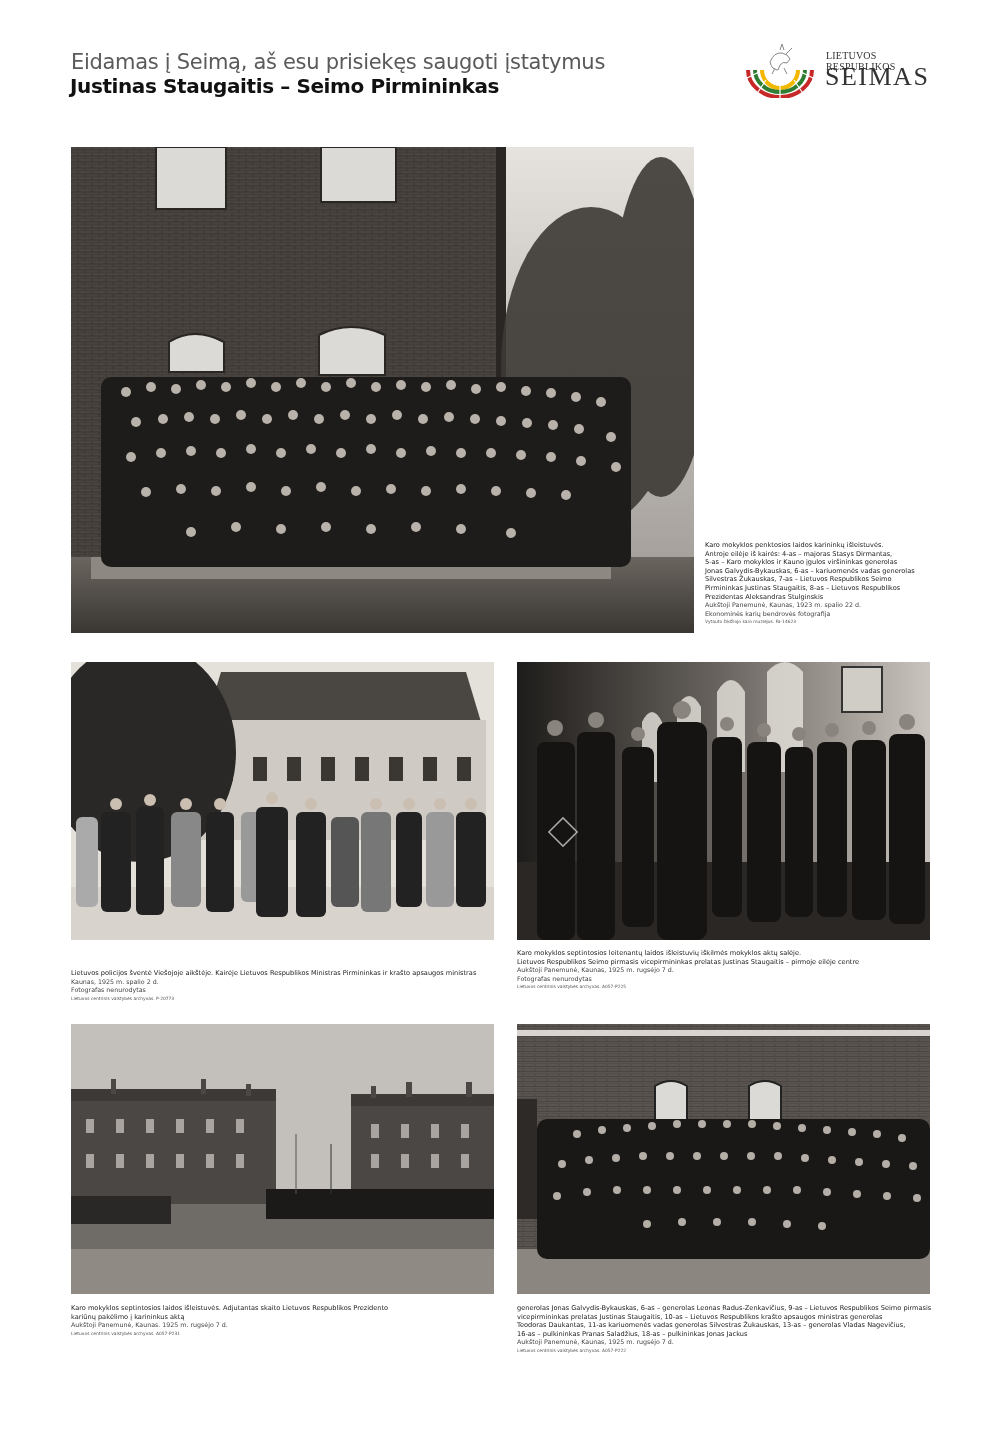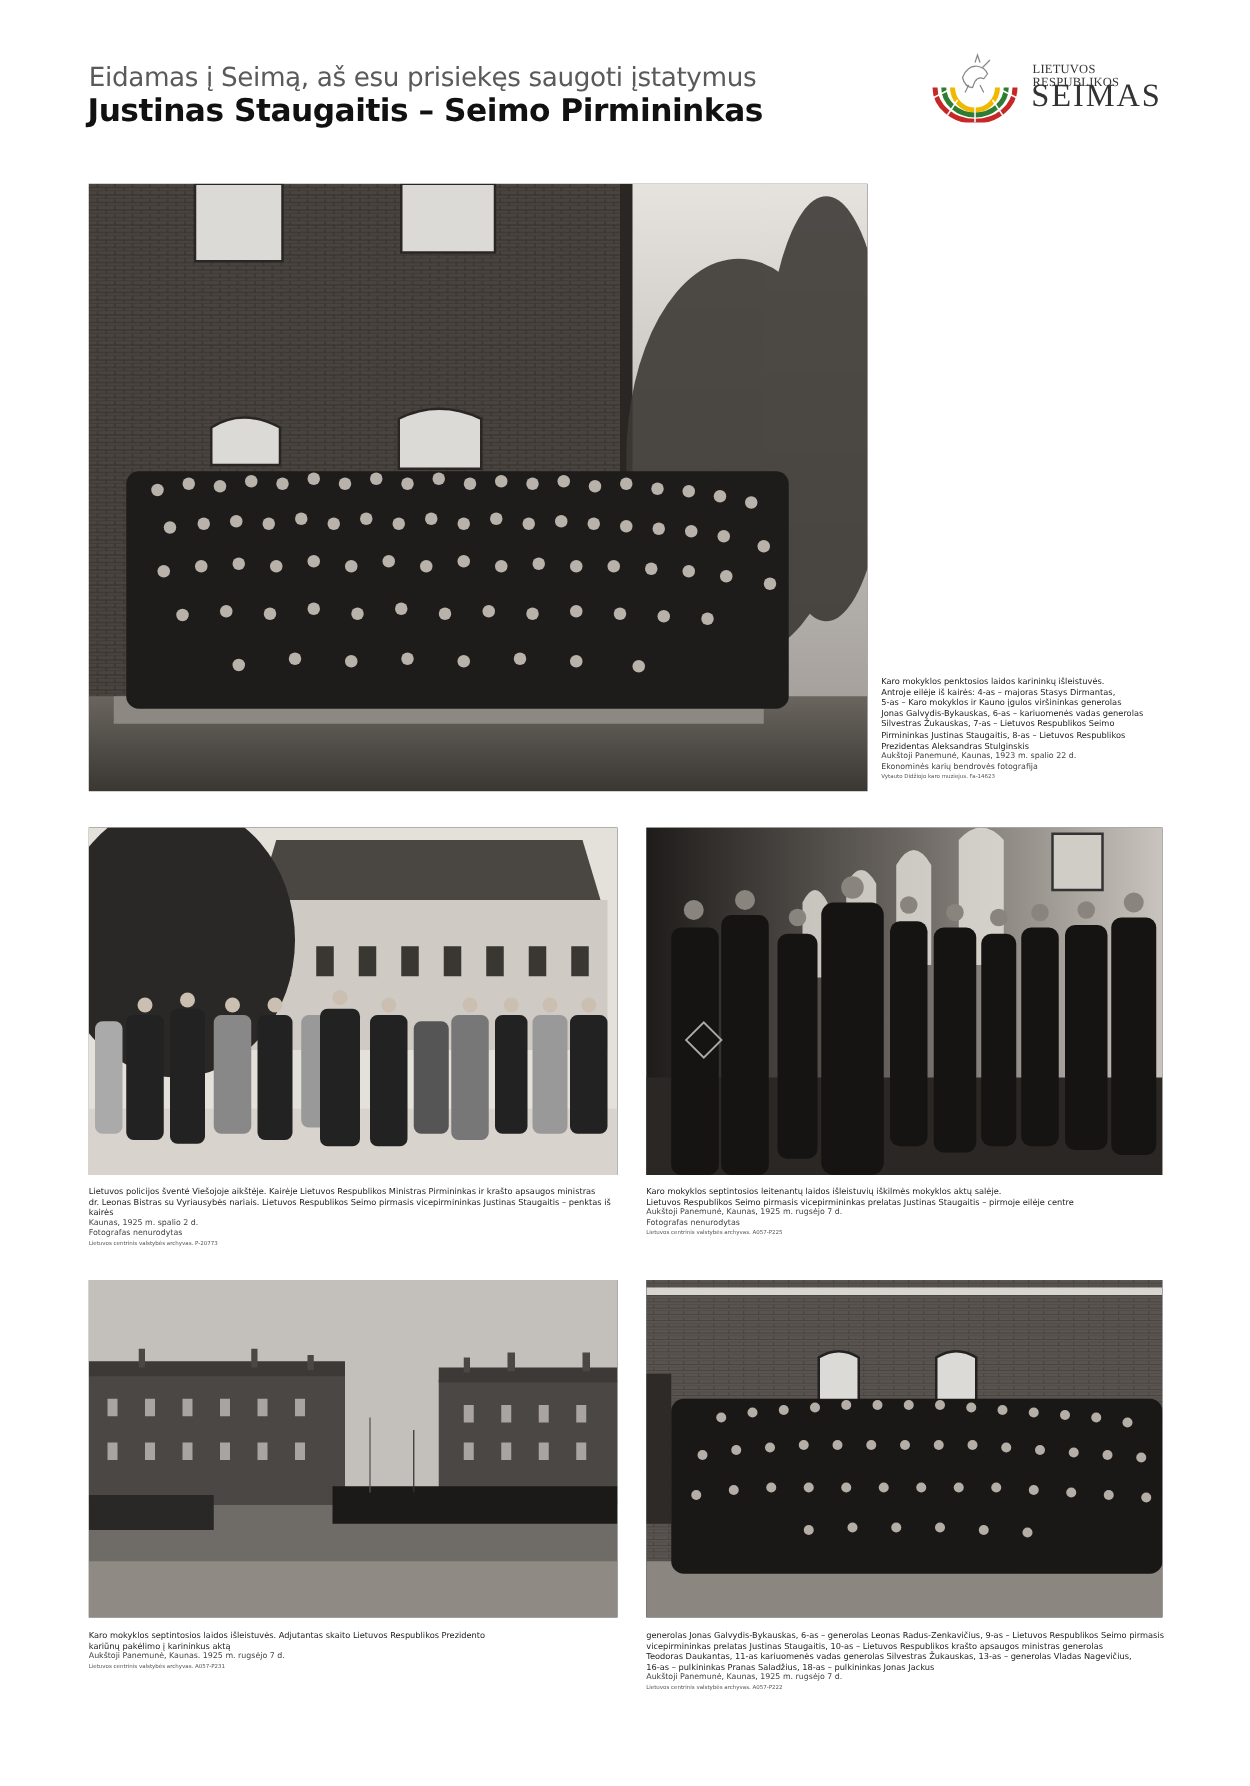--- a/index.html
+++ b/index.html
@@ -1,18 +1,18 @@
 <!DOCTYPE html>
 <html><head>
 <meta charset="utf-8">
 <style>
   html,body{margin:0;padding:0;background:#ffffff;}
   body{width:1000px;height:1429px;position:relative;overflow:hidden;font-family:"DejaVu Sans","Liberation Sans",sans-serif;color:#1a1a1a;}
   .subtitle{position:absolute;left:71px;top:50px;font-size:21px;color:#5a5a5a;letter-spacing:-0.3px;font-weight:normal;}
-  .title{position:absolute;left:70px;top:74px;font-size:25px;font-weight:bold;color:#111;letter-spacing:-0.4px;}
+  .title{position:absolute;left:70px;top:74px;font-size:20px;font-weight:bold;color:#111;letter-spacing:-0.4px;}
   .logo{position:absolute;left:742px;top:40px;width:200px;height:60px;}
   .logo .lt{position:absolute;left:84px;top:10px;font-family:"Liberation Serif","DejaVu Serif",serif;font-size:10px;letter-spacing:0.2px;color:#333;}
   .logo .sm{position:absolute;left:83px;top:22px;font-family:"Liberation Serif","DejaVu Serif",serif;font-size:26px;letter-spacing:1.5px;color:#333;text-align:center;}
   .photo{position:absolute;overflow:hidden;background:#555;}
   .photo svg{display:block;width:100%;height:100%;}
   .cap{position:absolute;font-size:6.6px;line-height:8.6px;color:#222;}
   .cap .d{display:block;}
   .cap .m{display:block;color:#444;font-size:6.3px;}
   .cap .s{display:block;color:#555;font-size:4.4px;line-height:8px;}
 </style>
@@ -219,23 +219,22 @@
         <circle cx="149" cy="142" r="6"></circle>
         <circle cx="201" cy="136" r="6"></circle>
         <circle cx="240" cy="142" r="6"></circle>
         <circle cx="305" cy="142" r="6"></circle>
         <circle cx="338" cy="142" r="6"></circle>
         <circle cx="369" cy="142" r="6"></circle>
         <circle cx="400" cy="142" r="6"></circle>
     </g>
   </svg>
 </div>
-<div class="cap" style="left:71px;top:949px;width:430px;">
+<div class="cap" style="left:71px;top:969px;width:430px;">
   <span class="d">Lietuvos policijos šventė Viešojoje aikštėje. Kairėje Lietuvos Respublikos Ministras Pirmininkas ir krašto apsaugos ministras</span>
-  <span class="d">dr. Leonas Bistras su Vyriausybės nariais. Lietuvos Respublikos Seimo pirmasis vicepirmininkas Justinas Staugaitis – penktas iš kairės</span>
   <span class="m">Kaunas, 1925 m. spalio 2 d.</span>
   <span class="m">Fotografas nenurodytas</span>
   <span class="s">Lietuvos centrinis valstybės archyvas. P-20773</span>
 </div>
 
 <div class="photo" style="left:517px;top:662px;width:413px;height:278px;">
   <svg viewBox="0 0 413 278" preserveAspectRatio="none">
     <defs>
         <linearGradient id="hall" x1="0" y1="0" x2="1" y2="0">
           <stop offset="0" stop-color="#1e1c1a"></stop>

